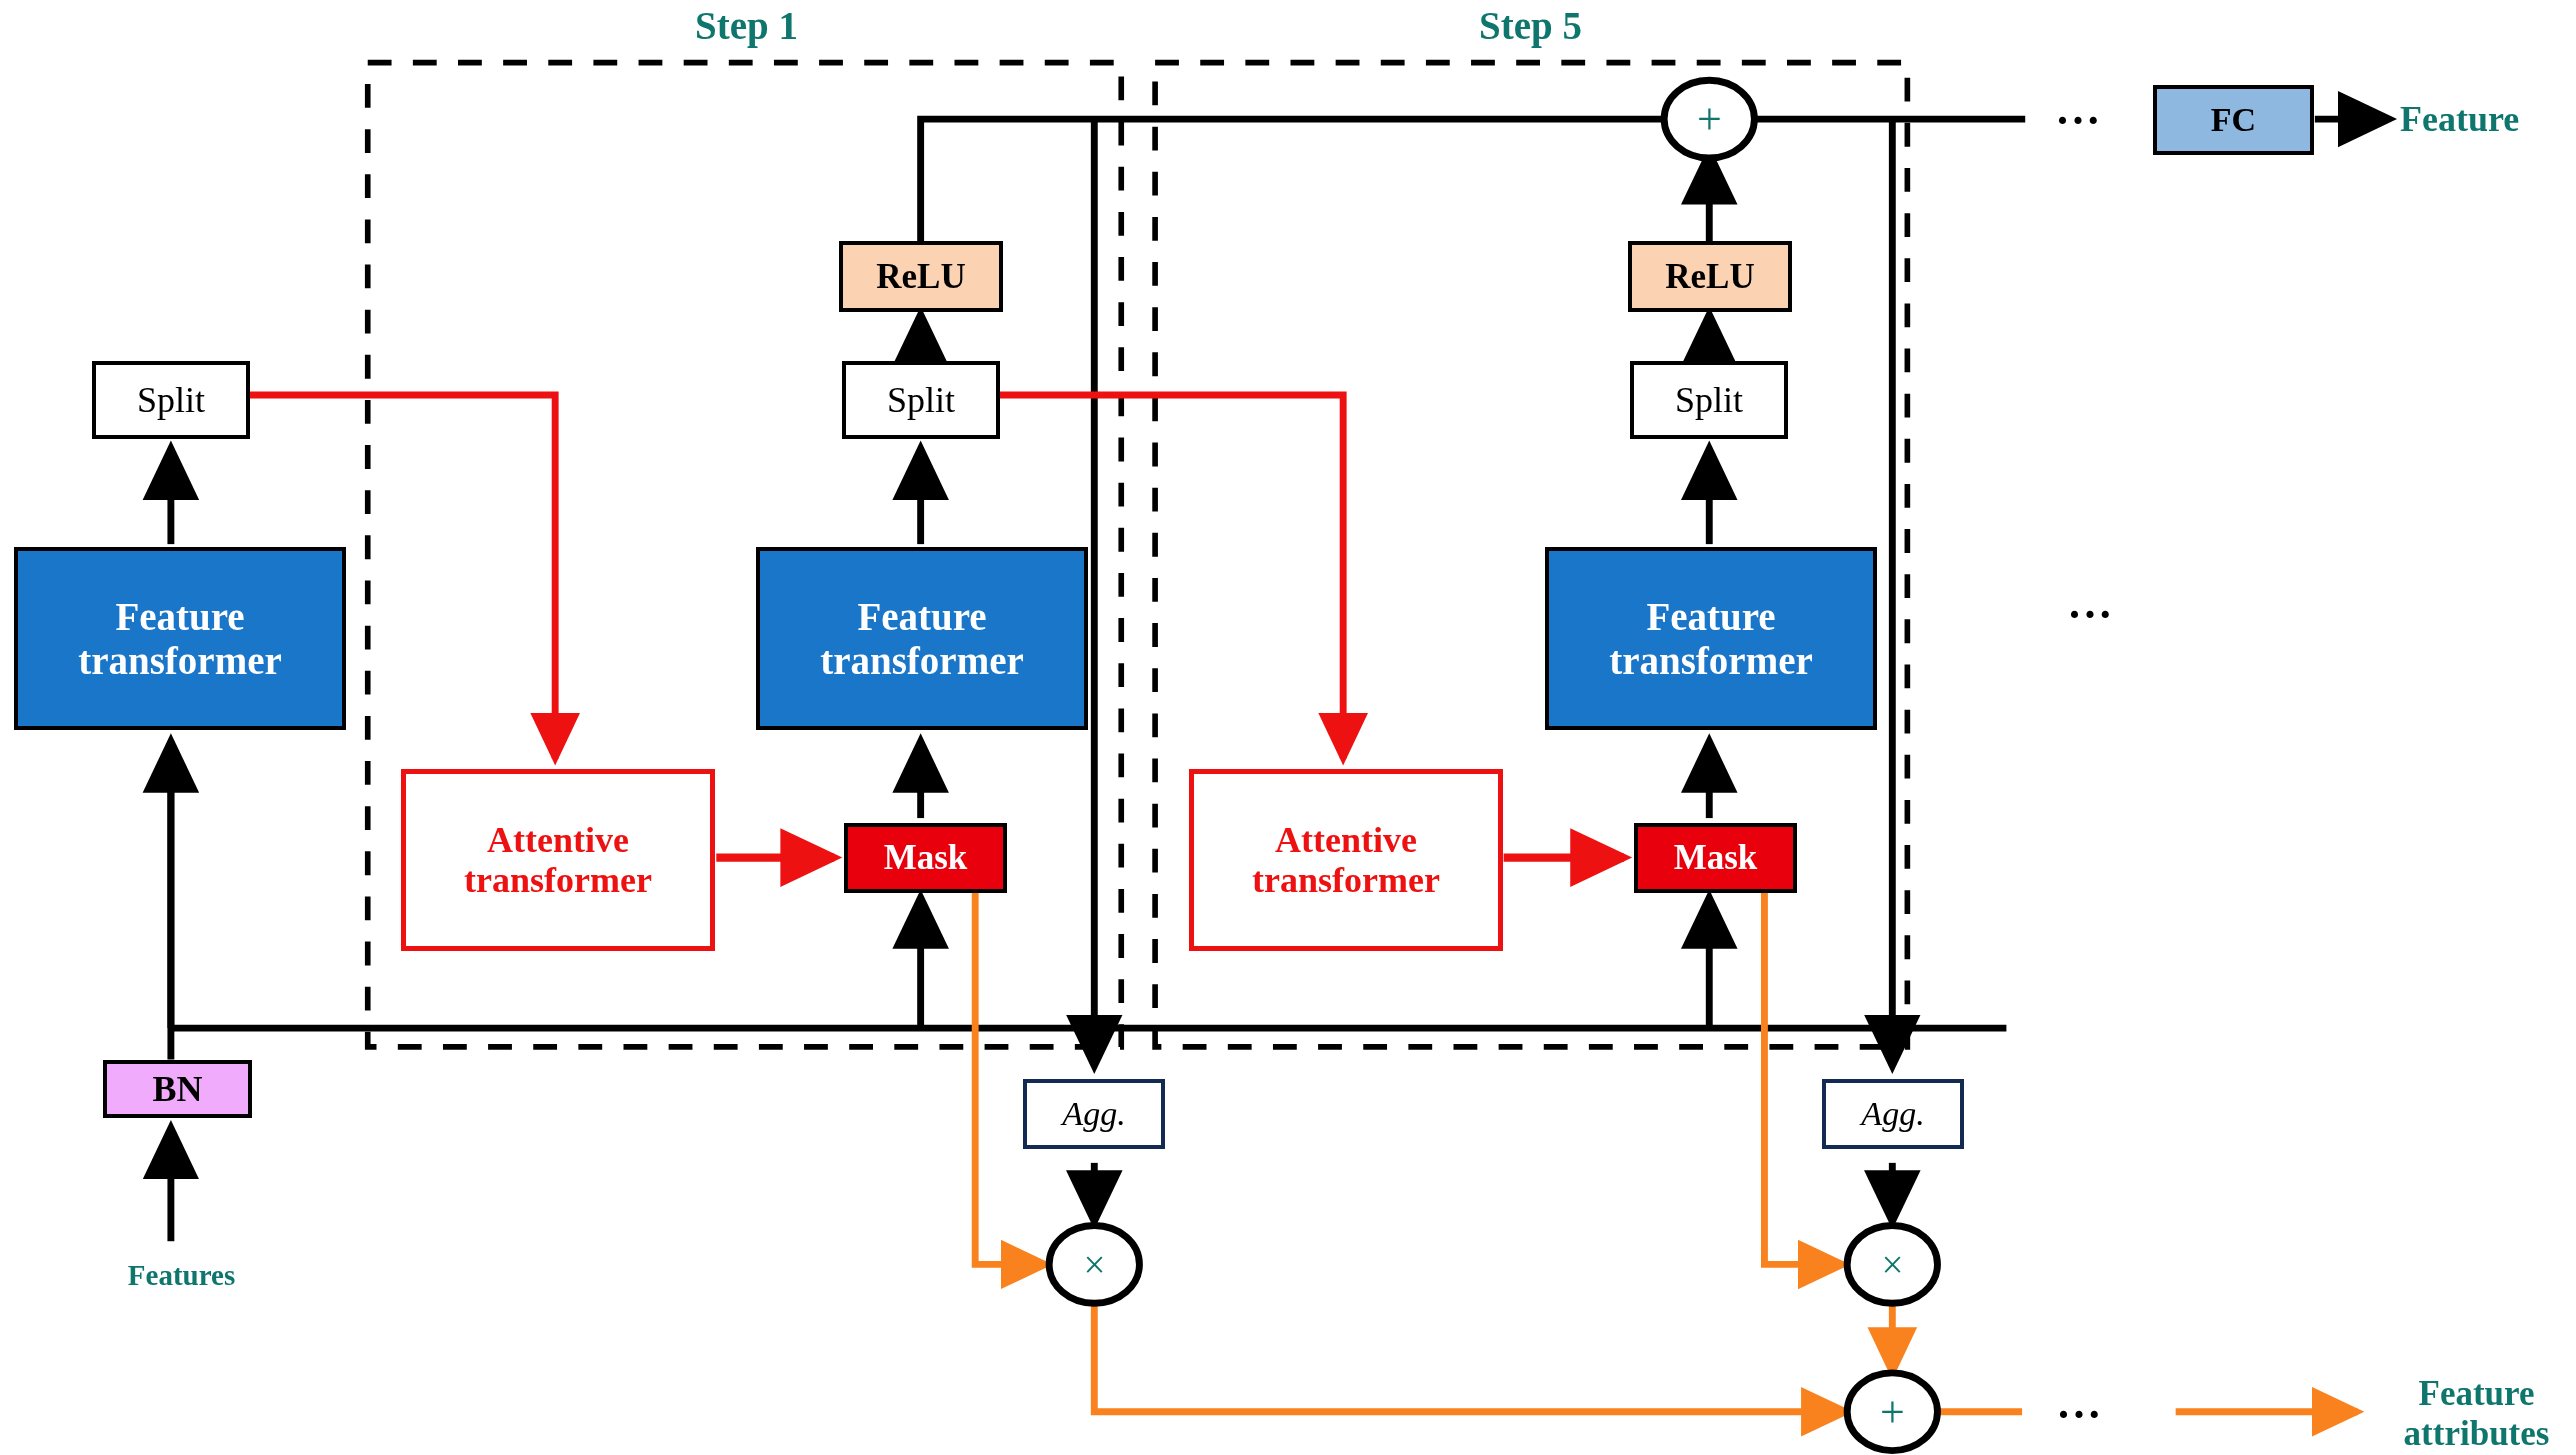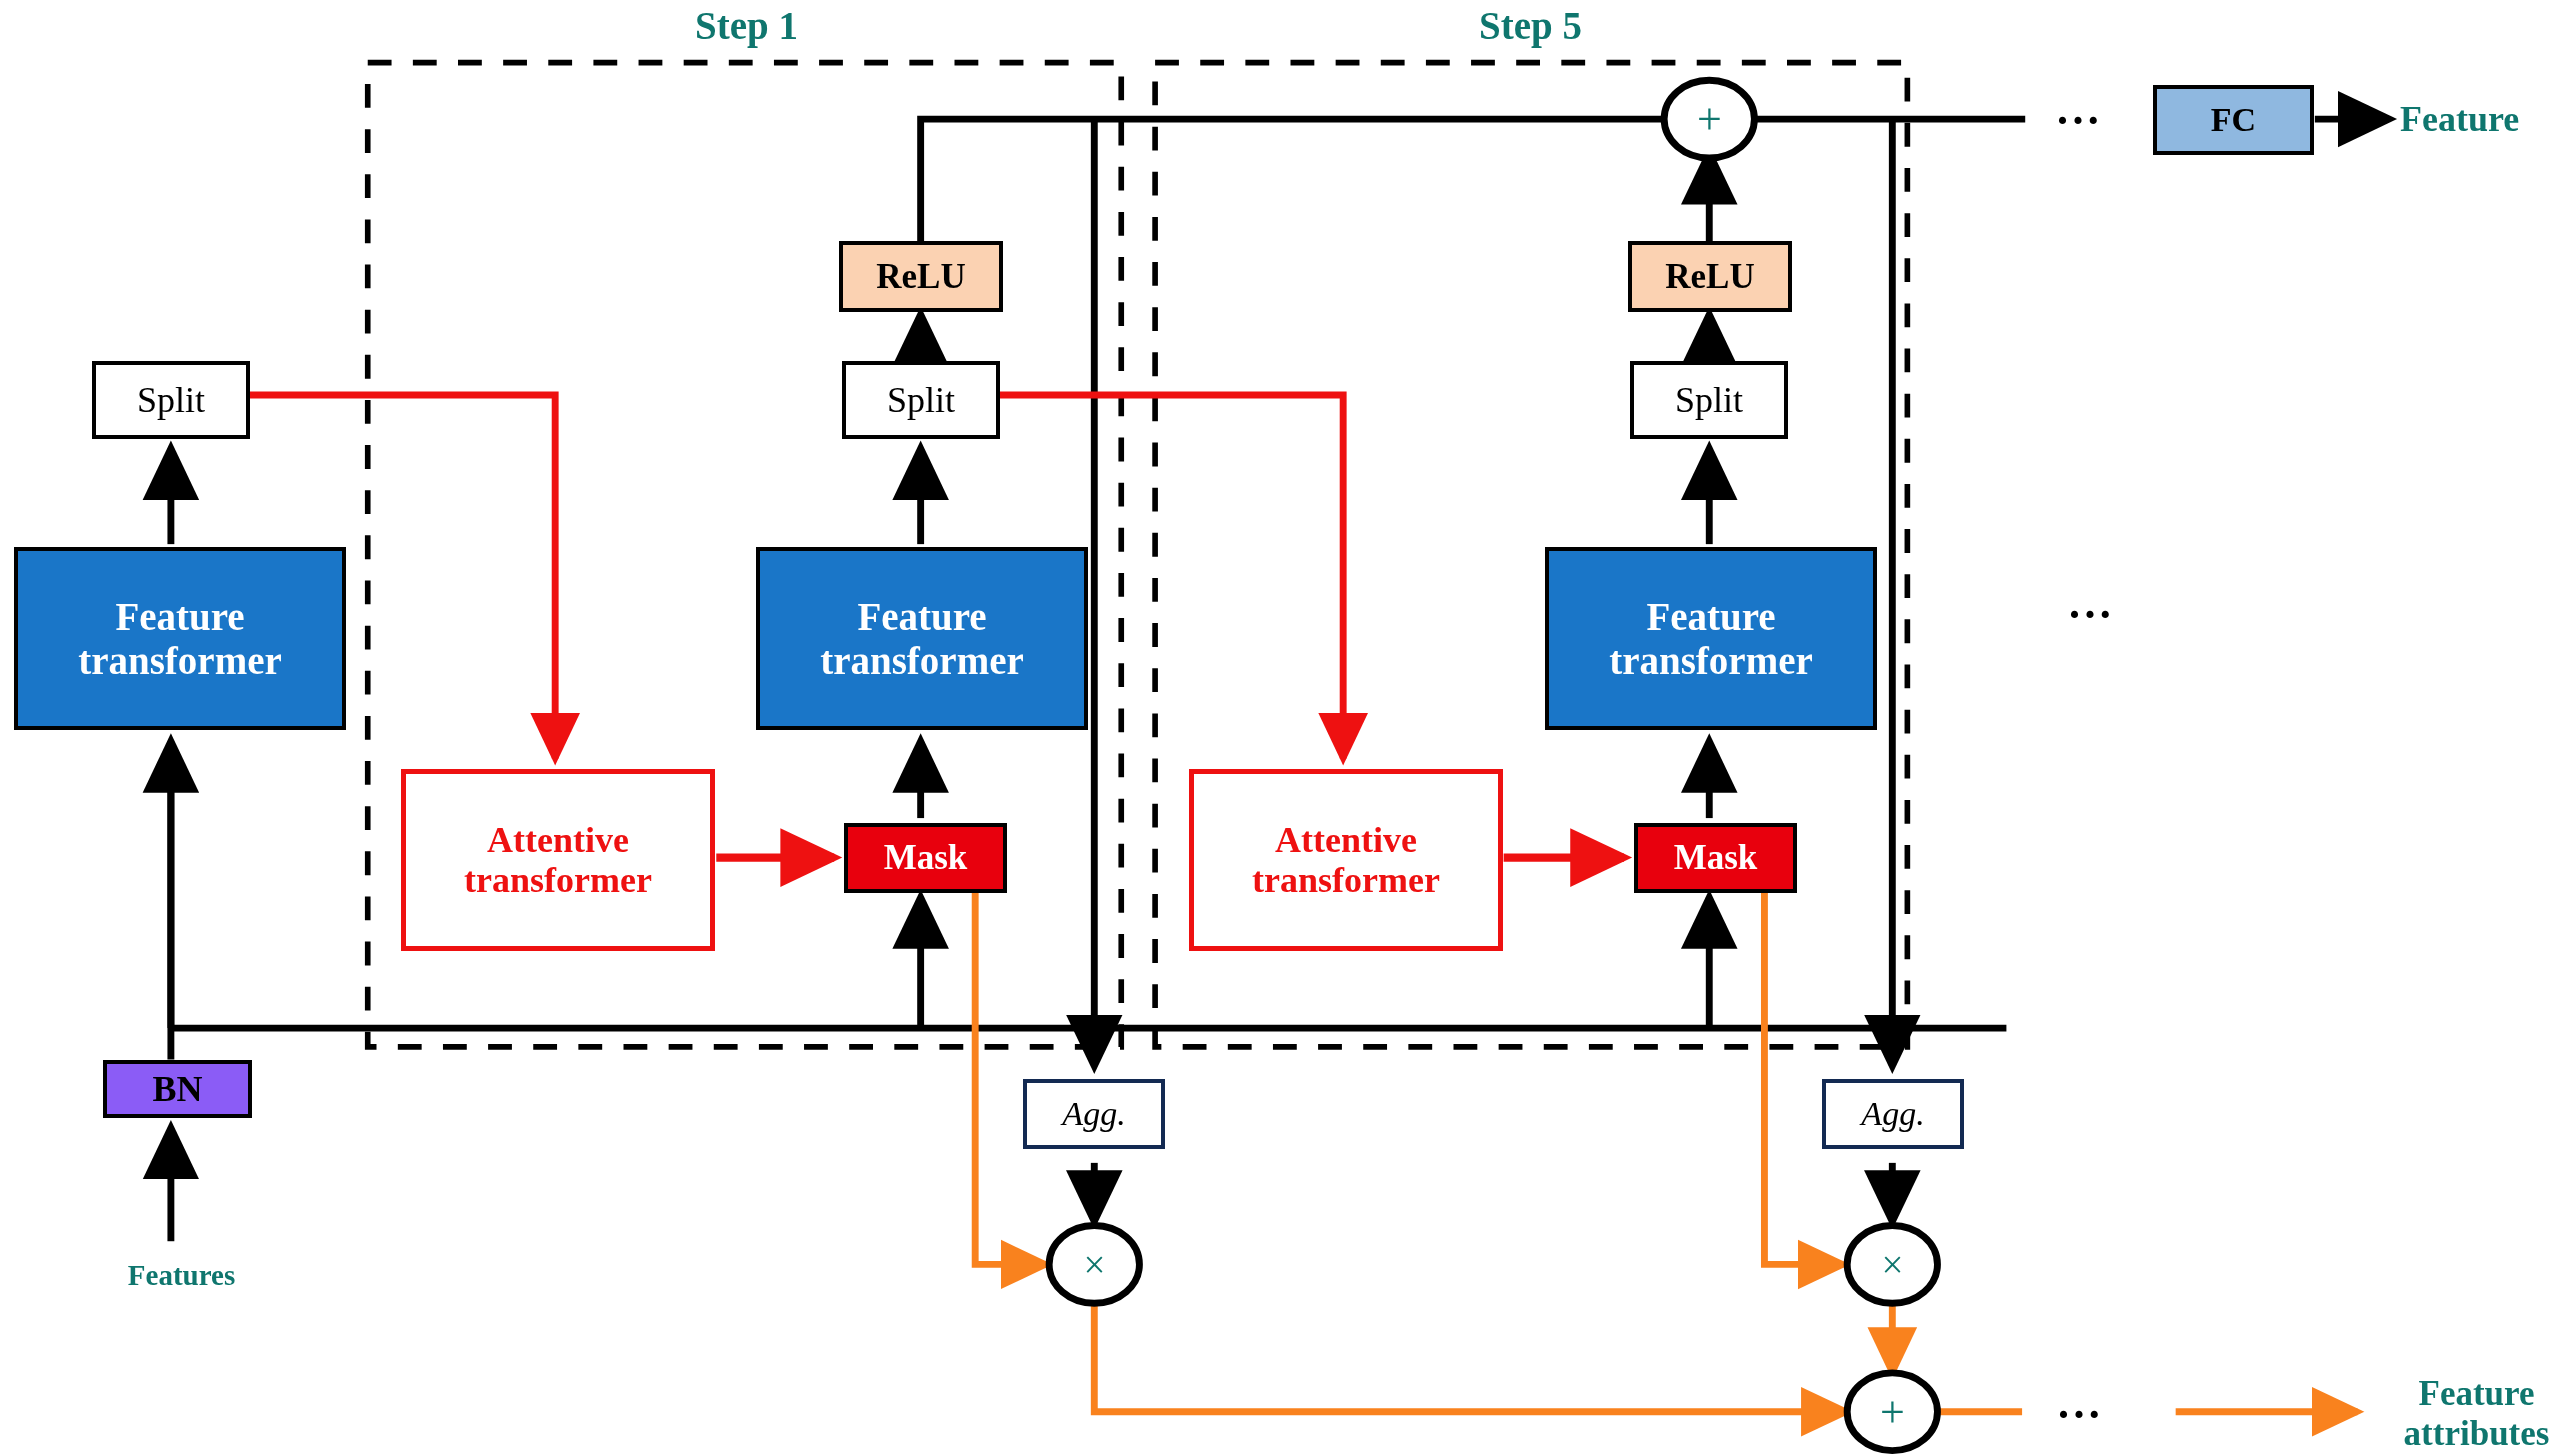--- a/index.html
+++ b/index.html
@@ -119,21 +119,21 @@
 
   <div class="node nb" style="left:92px;top:361px;width:158px;height:78px;background:#ffffff;font-size:36px;">
     <span>Split</span>
   </div>
 
   <div class="node nb" style="left:14px;top:547px;width:332px;height:183px;background:#1a76c8;color:#ffffff;font-size:39px;flex-direction:column;">
     <span class="bold">Feature</span>
     <span class="bold">transformer</span>
   </div>
 
-  <div class="node nb" style="left:103px;top:1060px;width:149px;height:58px;background:#8b5cf6;font-size:36px;">
+  <div class="node nb" style="left:103px;top:1060px;width:149px;height:58px;background:#f0abfc;font-size:36px;">
     <span class="bold">BN</span>
   </div>
 
   <div class="lbl bold" style="left:75px;top:1253px;width:213px;height:44px;font-size:29px;">Features</div>
 
   <div class="node nb-red" style="left:401px;top:769px;width:314px;height:182px;background:#ffffff;color:#ee1111;font-size:36px;flex-direction:column;">
     <span class="bold">Attentive</span>
     <span class="bold">transformer</span>
   </div>
 

